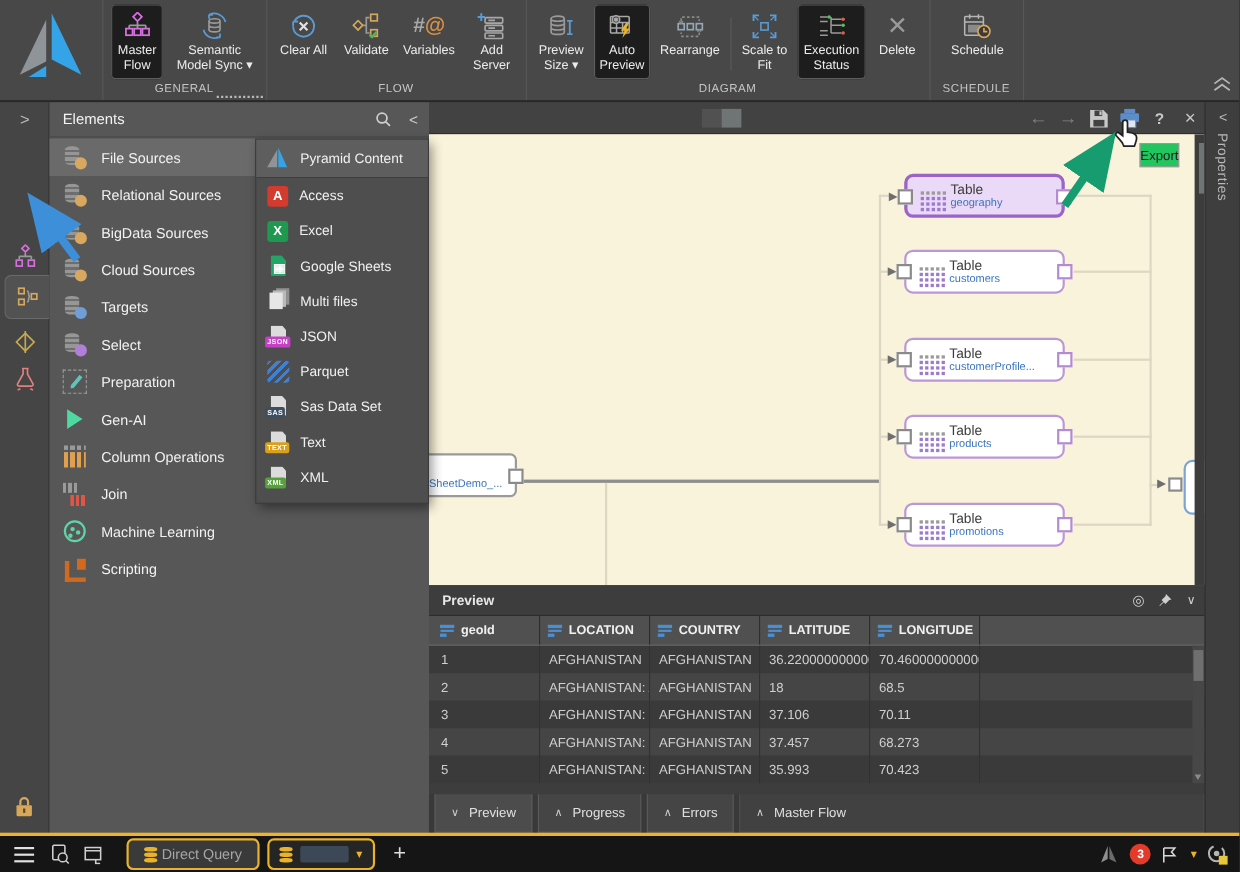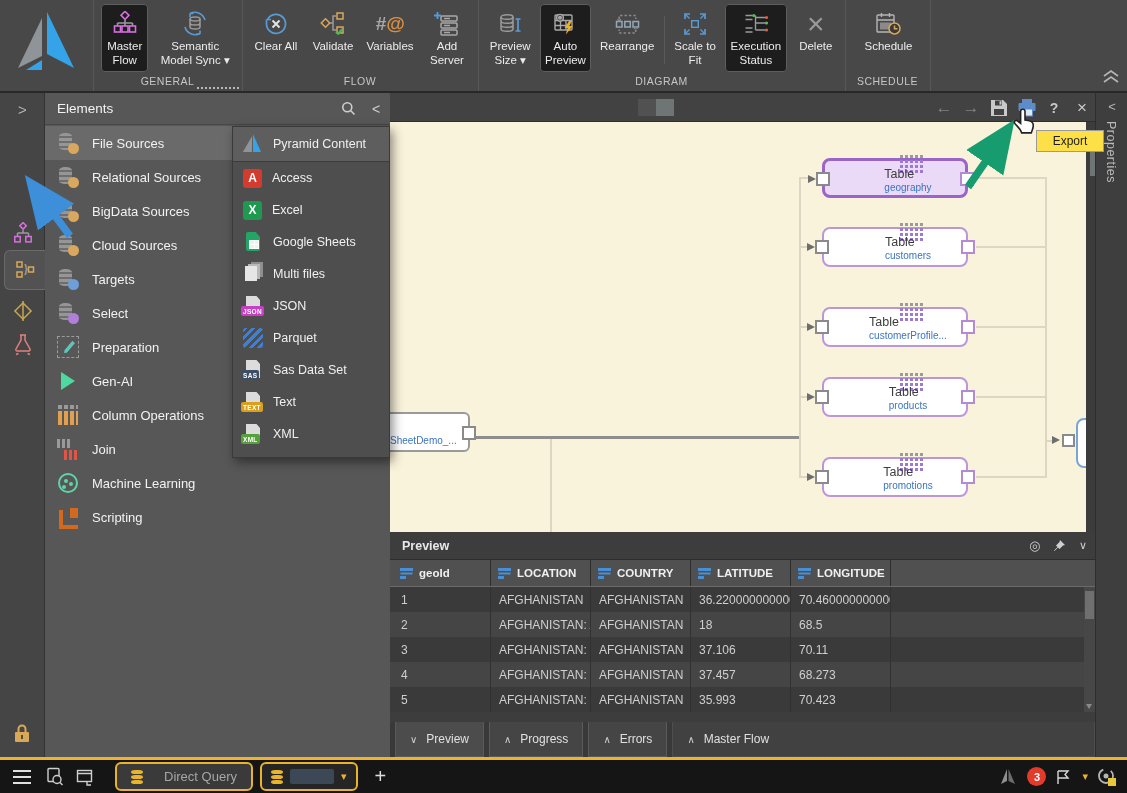--- a/index.html
+++ b/index.html
@@ -105,21 +105,21 @@
   .tbico{position:absolute;top:0;width:26px;height:29px;display:flex;align-items:center;justify-content:center;
     font-size:17px;color:#c9c9c9;}
   .tbico.dim{color:#838383;}
   .flow{position:absolute;left:0;top:29px;width:705px;height:410px;background:#faf3db;overflow:hidden;}
   .vscroll{position:absolute;right:0;top:0;width:9px;height:410px;background:#3c3c3c;}
   .vscroll .th{position:absolute;left:1px;right:1px;top:8px;height:46px;background:#6f7575;}
   .line{position:absolute;background:#ddd6c2;}
   .thick{background:#8e8e8e;}
   .nodes-layer{position:absolute;inset:0;}
   .tnode{position:absolute;left:432px;width:146px;height:40px;background:#fff;border:2px solid #bb97d8;border-radius:8px;
-    display:flex;align-items:center;gap:10px;padding-left:12px;flex-direction:column;}
+    display:flex;align-items:center;gap:10px;padding-left:12px;}
   .tnode:nth-of-type(1){top:36px;}
   .tnode:nth-of-type(2){top:105px;}
   .tnode:nth-of-type(3){top:185px;}
   .tnode:nth-of-type(4){top:255px;}
   .tnode:nth-of-type(5){top:335px;}
   .tnode.on{background:#ead9f7;border:3px solid #9b64c8;}
   .gicon{width:3px;height:3px;background:#9b9b9b;margin-top:-6px;flex:none;
     box-shadow:5px 0 #9b9b9b,10px 0 #9b9b9b,15px 0 #9b9b9b,20px 0 #9b9b9b,
     0 5px #9d7ace,5px 5px #9d7ace,10px 5px #9d7ace,15px 5px #9d7ace,20px 5px #9d7ace,
     0 10px #9d7ace,5px 10px #9d7ace,10px 10px #9d7ace,15px 10px #9d7ace,20px 10px #9d7ace,
@@ -132,21 +132,21 @@
   .in-port::before{content:"";position:absolute;left:-10px;top:1px;width:0;height:0;
     border-left:8px solid #6e6e6e;border-top:4px solid transparent;border-bottom:4px solid transparent;}
   .out-port{right:-9px;top:11px;border-color:#b48ad0;}
   .src-node{position:absolute;left:-10px;top:290px;width:90px;height:40px;background:#fff;border:2px solid #9a9a9a;border-radius:6px;}
   .src-label{position:absolute;left:8px;bottom:4px;font-size:10px;color:#3a74c0;white-space:nowrap;}
   .src-port{position:absolute;right:-8px;top:12px;width:14px;height:14px;background:#fff;border:2px solid #8a8a8a;}
   .final-node{position:absolute;left:686px;top:296px;width:40px;height:50px;background:#fff;border:2px solid #7ba4d6;border-radius:8px;}
   .final-port{position:absolute;left:672px;top:312px;width:13px;height:13px;background:#fff;border:2px solid #8a8a8a;}
   .final-arrow{position:absolute;left:662px;top:314px;width:0;height:0;
     border-left:8px solid #6e6e6e;border-top:4.5px solid transparent;border-bottom:4.5px solid transparent;}
-  .tooltip{position:absolute;left:646px;top:37px;width:68px;height:22px;background:#fde047;border:1px solid #9a9a9a;
+  .tooltip{position:absolute;left:646px;top:37px;width:36px;height:22px;background:#22c55e;border:1px solid #9a9a9a;
     color:#1d1d1d;font-size:12px;display:flex;align-items:center;justify-content:center;z-index:30;}
   .annot{position:absolute;pointer-events:none;z-index:40;}
 
   
   .pv-head{position:absolute;left:0;top:439px;right:0;height:27px;background:#3d3d3d;display:flex;align-items:center;}
   .pv-title{font-size:12.5px;font-weight:bold;color:#e8e8e8;margin-left:12px;flex:1;}
   .pv-ic{width:24px;color:#cfcfcf;font-size:13px;display:flex;justify-content:center;}
   .thead{position:absolute;left:0;top:466px;right:0;height:28px;background:#505050;display:flex;
     border-top:1px solid #2d2d2d;border-bottom:1px solid #6a6a6a;}
   .th{display:flex;align-items:center;gap:6px;padding-left:7px;border-right:1px solid #2d2d2d;
@@ -183,21 +183,21 @@
   
   .rail-right{position:absolute;left:1095px;top:93px;width:32px;height:665px;background:#3e3e3e;border-left:1px solid #2e2e2e;}
   .rr-chev{position:absolute;top:6px;left:0;width:32px;text-align:center;color:#b5b5b5;font-size:13px;}
   .rr-label{position:absolute;top:28px;left:8px;writing-mode:vertical-rl;font-size:12.5px;color:#b9b9b9;letter-spacing:.5px;}
 
   
   .goldline{position:absolute;left:0;top:757px;width:1127px;height:3px;background:#eeb32b;}
   .taskbar{position:absolute;left:0;top:760px;width:1127px;height:33px;background:#151515;display:flex;align-items:center;}
   .hamb{width:18px;height:2px;background:#e0e0e0;margin:0 14px 0 13px;box-shadow:0 -6px 0 #e0e0e0,0 6px 0 #e0e0e0;}
   .tb-ic{margin-right:12px;}
-  .dq-tab{display:flex;align-items:center;gap:21px;height:29px;padding:0 14px;background:#3a3a3a;
+  .dq-tab{display:flex;align-items:center;gap:4px;height:29px;padding:0 14px;background:#3a3a3a;
     border:2px solid #e9b32c;border-radius:6px;margin-left:8px;font-size:13px;color:#a6a6a6;}
   .db-g{width:12px;height:4px;border-radius:50%/70%;background:#e9b32c;
     box-shadow:0 5px 0 #e9b32c,0 10px 0 #e9b32c;margin-top:-9px;flex:none;}
   .tab2{display:flex;align-items:center;gap:7px;height:29px;padding:0 9px;background:#252525;
     border:2px solid #e9b32c;border-radius:6px;margin-left:7px;}
   .blob{width:44px;height:15px;background:#3d4856;border-radius:2px;}
   .caret{color:#e9b32c;font-size:11px;}
   .plus-btn{color:#dddddd;font-size:20px;margin-left:17px;font-weight:300;}
   .tb-right{margin-left:auto;display:flex;align-items:center;gap:9px;padding-right:10px;}
   .badge{width:19px;height:19px;border-radius:50%;background:#e23b2c;color:#fff;font-size:11px;font-weight:bold;

